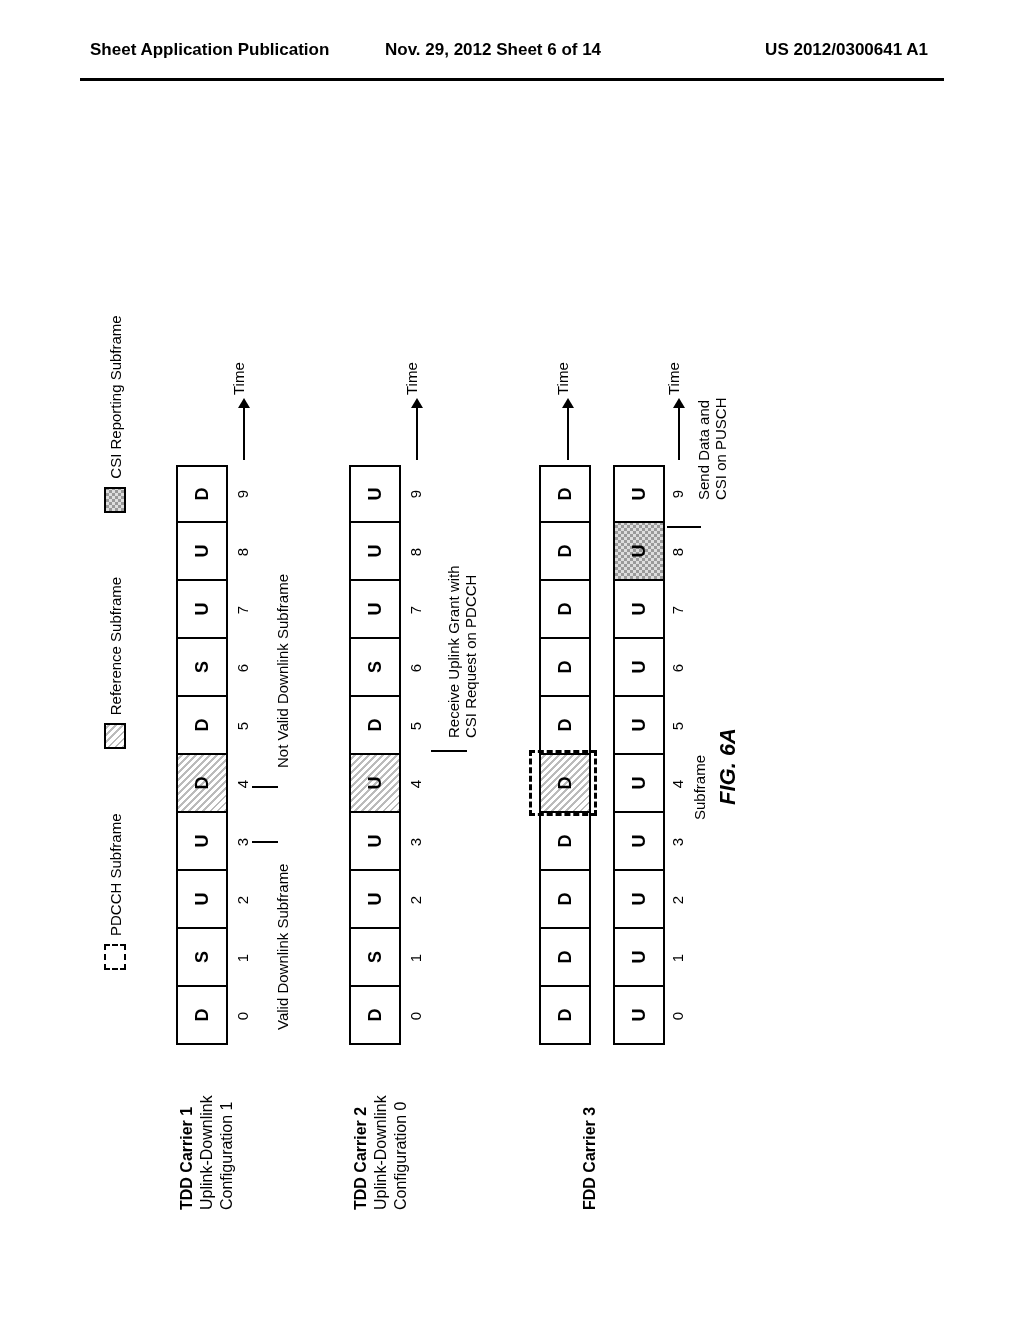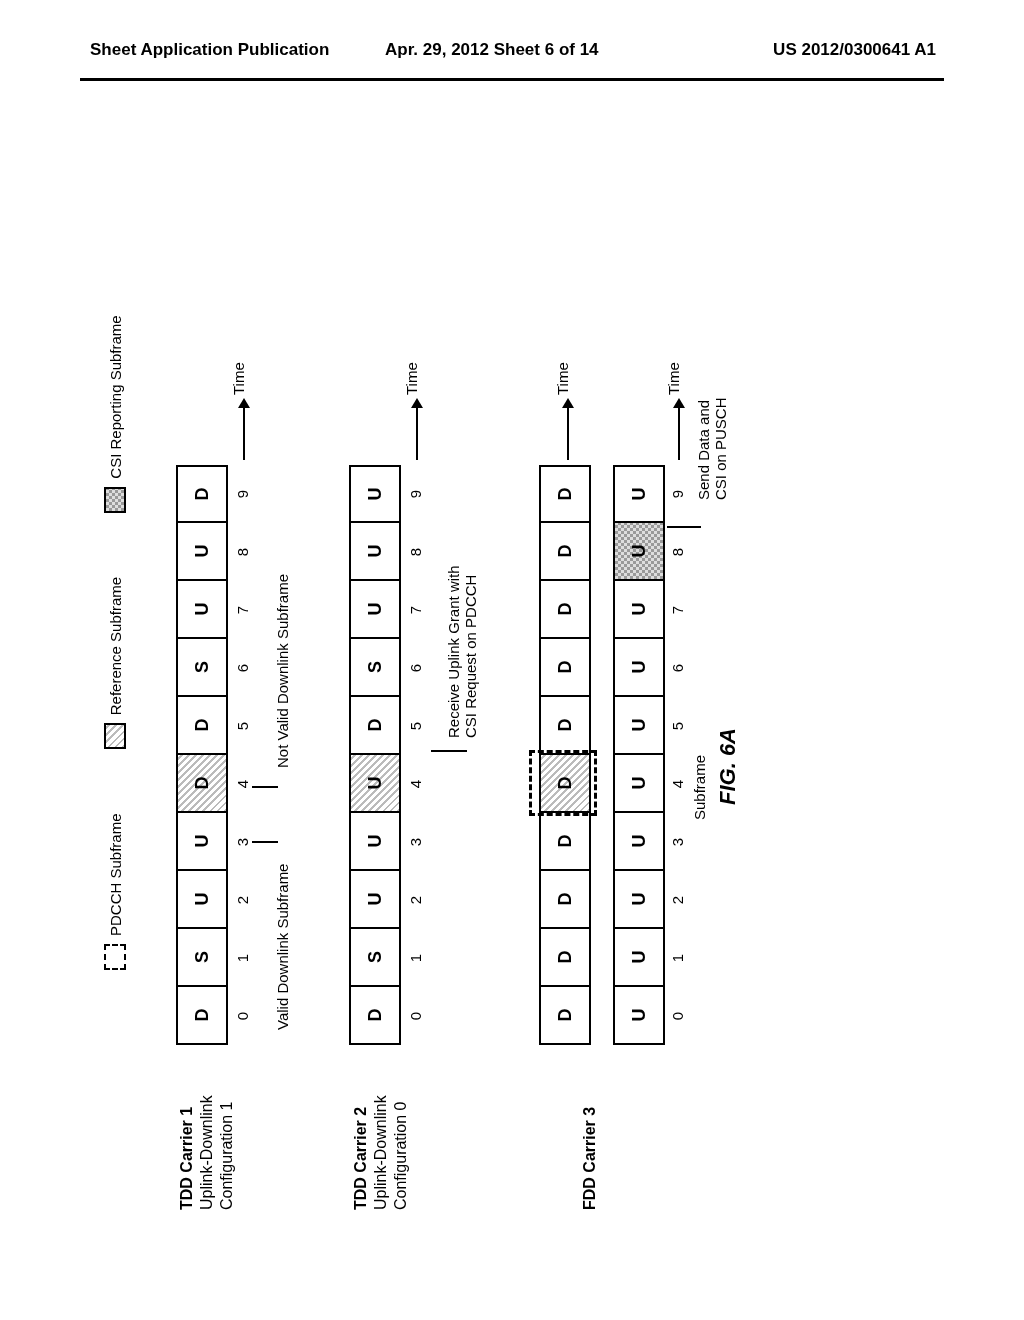--- a/index.html
+++ b/index.html
@@ -21,21 +21,21 @@
     top: 40px; left: 90px;
     font-size: 17px; font-weight: bold;
   }
   .hdr-mid {
     position: absolute;
     top: 40px; left: 385px;
     font-size: 17px; font-weight: bold;
   }
   .hdr-right {
     position: absolute;
-    top: 40px; right: 88px;
+    top: 40px; right: 96px;
     font-size: 17px; font-weight: bold; text-align: right;
   }
   .hdr-rule {
     position: absolute;
     top: 78px; left: 80px; right: 80px;
     border-top: 3px solid #000;
   }
 
   
   .stage {
@@ -138,21 +138,21 @@
     position: absolute;
     font-weight: bold; font-style: italic;
     font-size: 22px;
   }
 </style>
 </head>
 <body>
 
 <div class="header-band">
   <div class="hdr-left">Sheet Application Publication</div>
-  <div class="hdr-mid">Apr. 29, 2012  Sheet 6 of 14</div>
+  <div class="hdr-mid">Nov. 29, 2012  Sheet 6 of 14</div>
   <div class="hdr-right">US 2012/0300641 A1</div>
   <div class="hdr-rule"></div>
 </div>
 
 <div class="stage">
 <div class="rot">
 
   <div class="legend-row">
     <span class="lg">
       <span class="lg-box dashed"></span>

